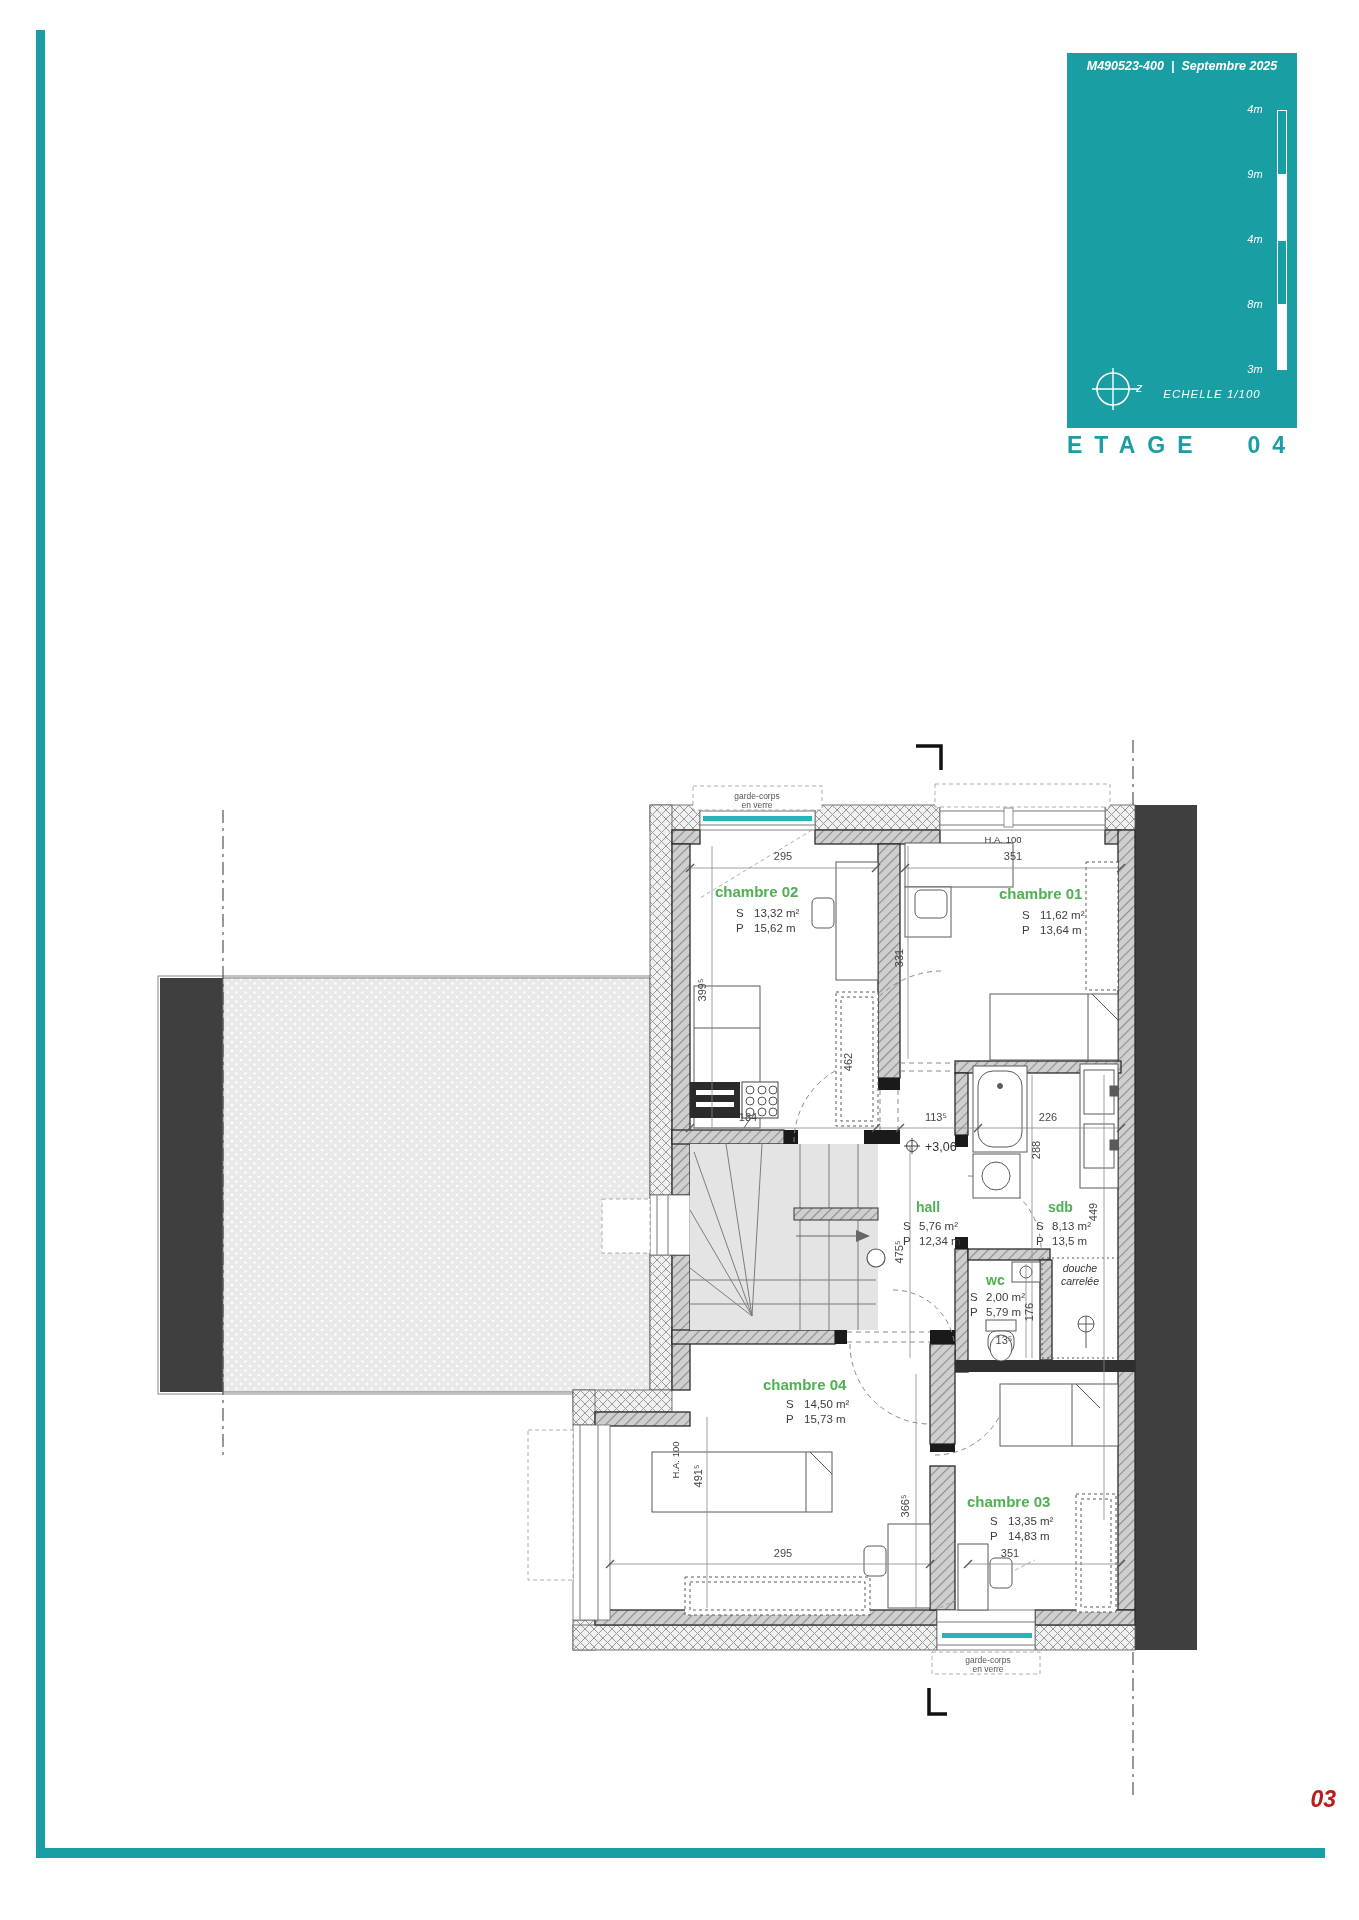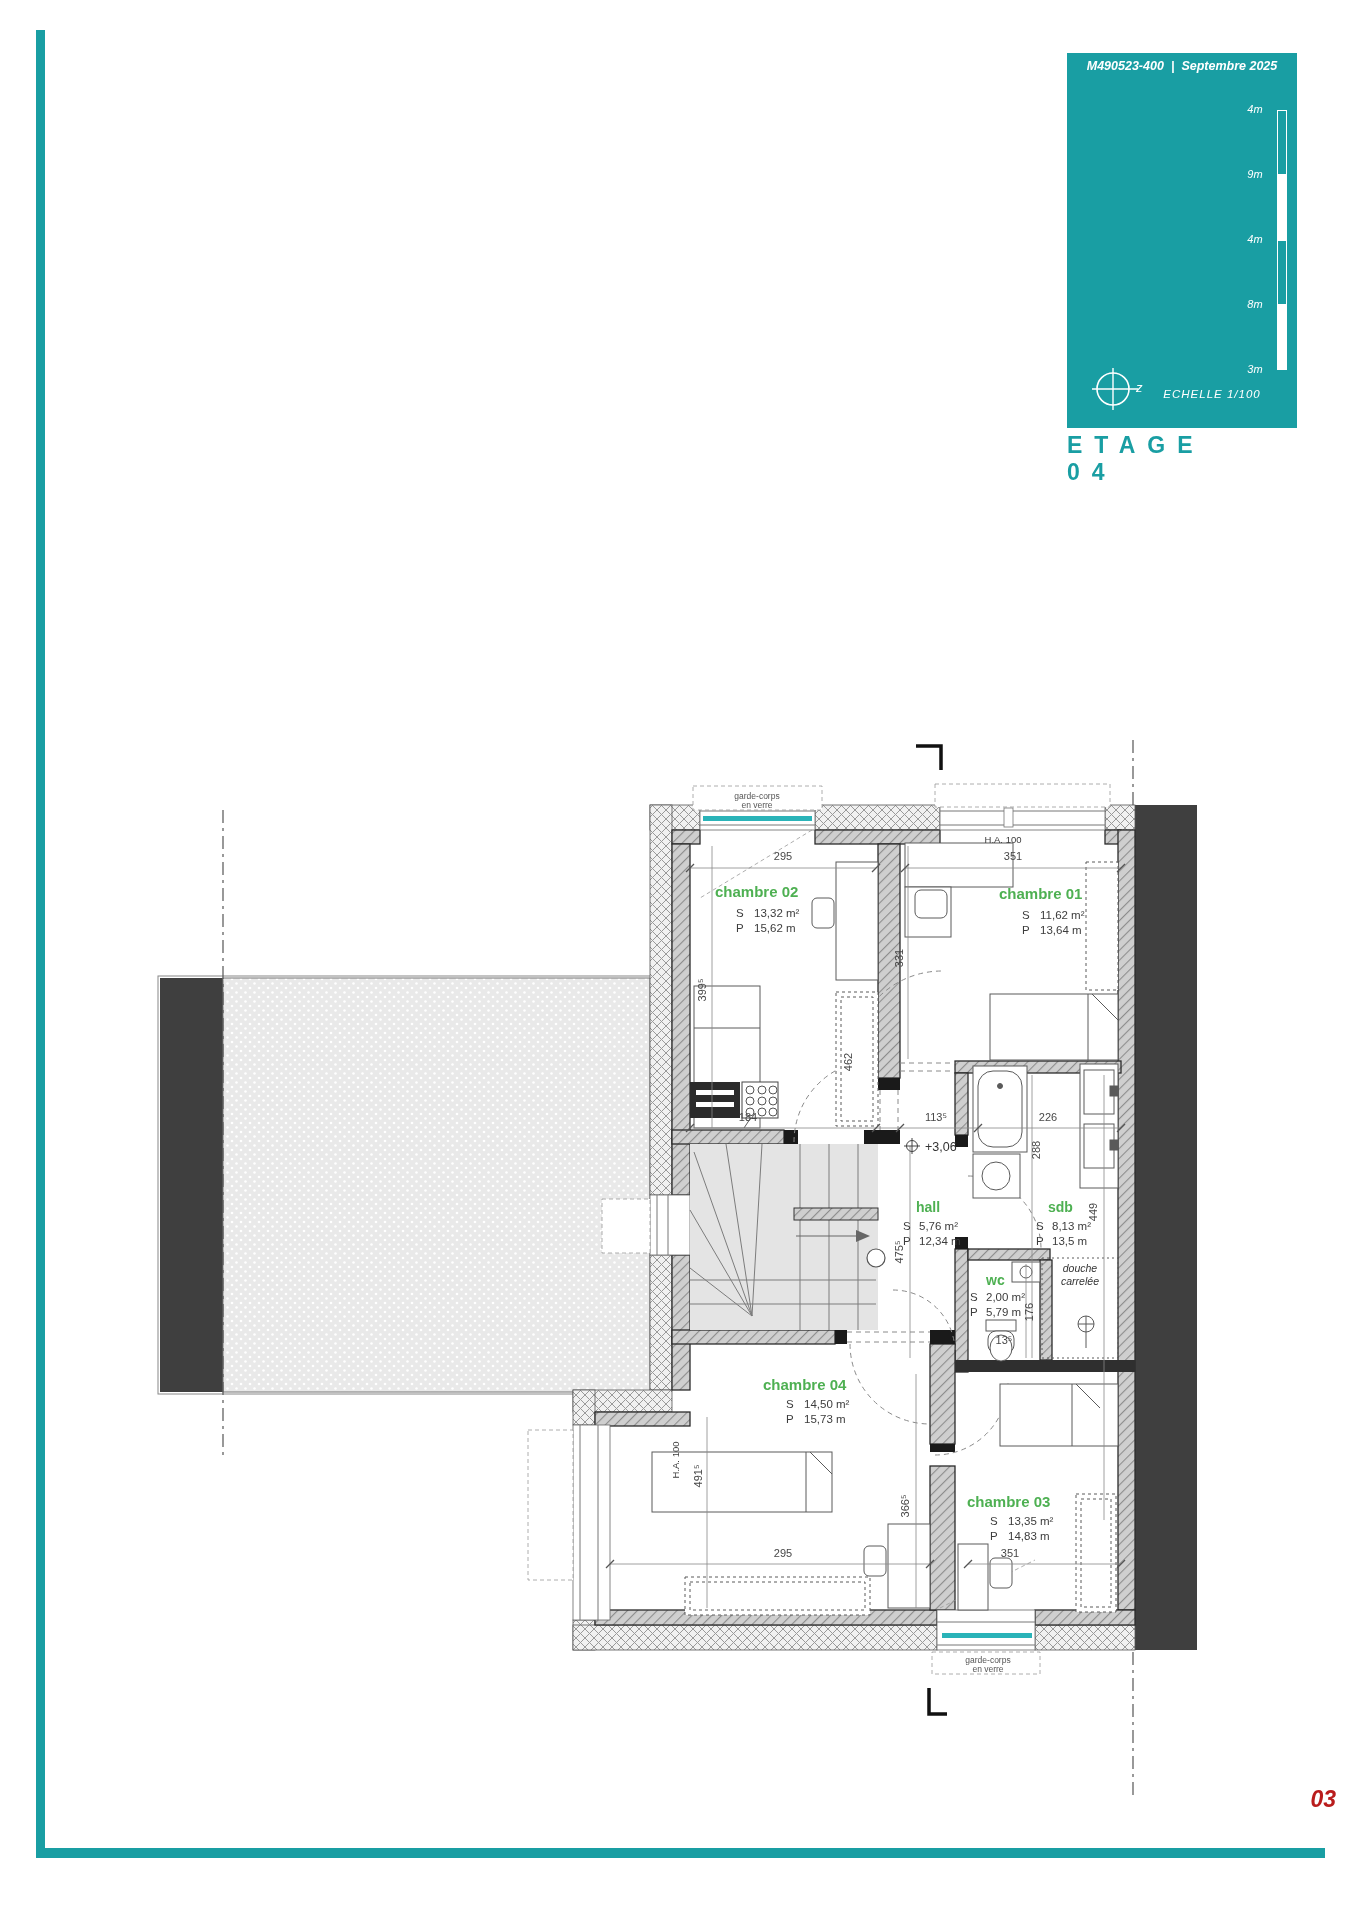--- a/index.html
+++ b/index.html
@@ -11,21 +11,21 @@
   .hdr-line{left:1067px;top:59px;width:230px;display:flex;justify-content:center;gap:7px;
             color:#fff;font-style:italic;font-weight:bold;font-size:12.5px;}
   .tick{width:30px;text-align:center;color:#fff;font-style:italic;font-size:11px;left:1240px;}
   .seg{left:1277px;width:10px;}
   .seg-teal{background:#199EA3;border:1.5px solid #fff;box-sizing:border-box;}
   .seg-white{background:#fff;}
   .echelle{left:1142px;top:388px;width:140px;text-align:center;color:#fff;font-style:italic;
            font-size:11.5px;letter-spacing:1px;}
   .compassz{left:1136px;top:380px;color:#fff;font-style:italic;font-size:13px;}
   .etage{left:1067px;top:432px;width:230px;display:flex;justify-content:space-between;
-         color:#199EA3;font-weight:bold;font-size:23px;letter-spacing:12px;flex-direction:column;}
+         color:#199EA3;font-weight:bold;font-size:23px;letter-spacing:12px;}
   
   .left-bar{left:36px;top:30px;width:9px;height:1828px;background:#199EA3;}
   .bottom-bar{left:36px;top:1848px;width:1289px;height:10px;background:#199EA3;}
   .page-num{left:1280px;top:1786px;width:56px;text-align:right;color:#b91c1c;
             font-weight:bold;font-style:italic;font-size:23px;}
   
   svg text{font-family:"Liberation Sans",sans-serif;}
   .room{fill:#4EB052;font-weight:bold;font-size:15px;}
   .room-sm{fill:#4EB052;font-weight:bold;font-size:14px;}
   .st{fill:#3c3c3c;font-size:11.5px;}

